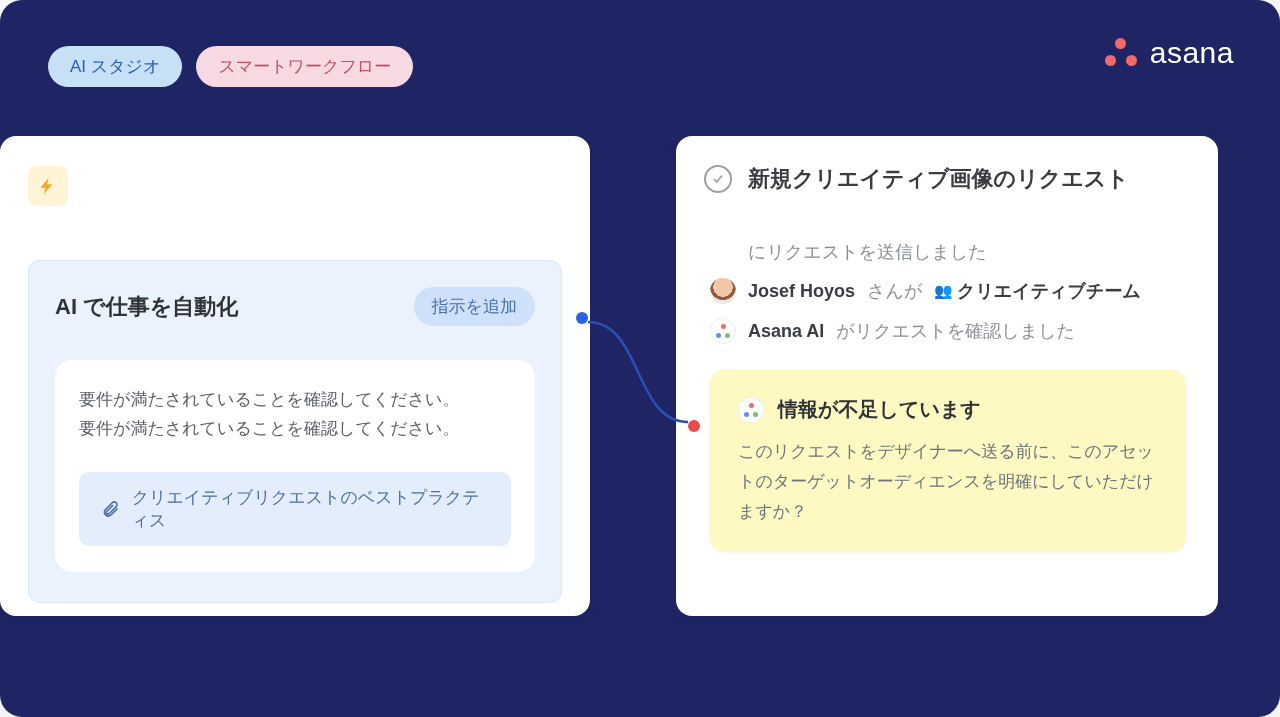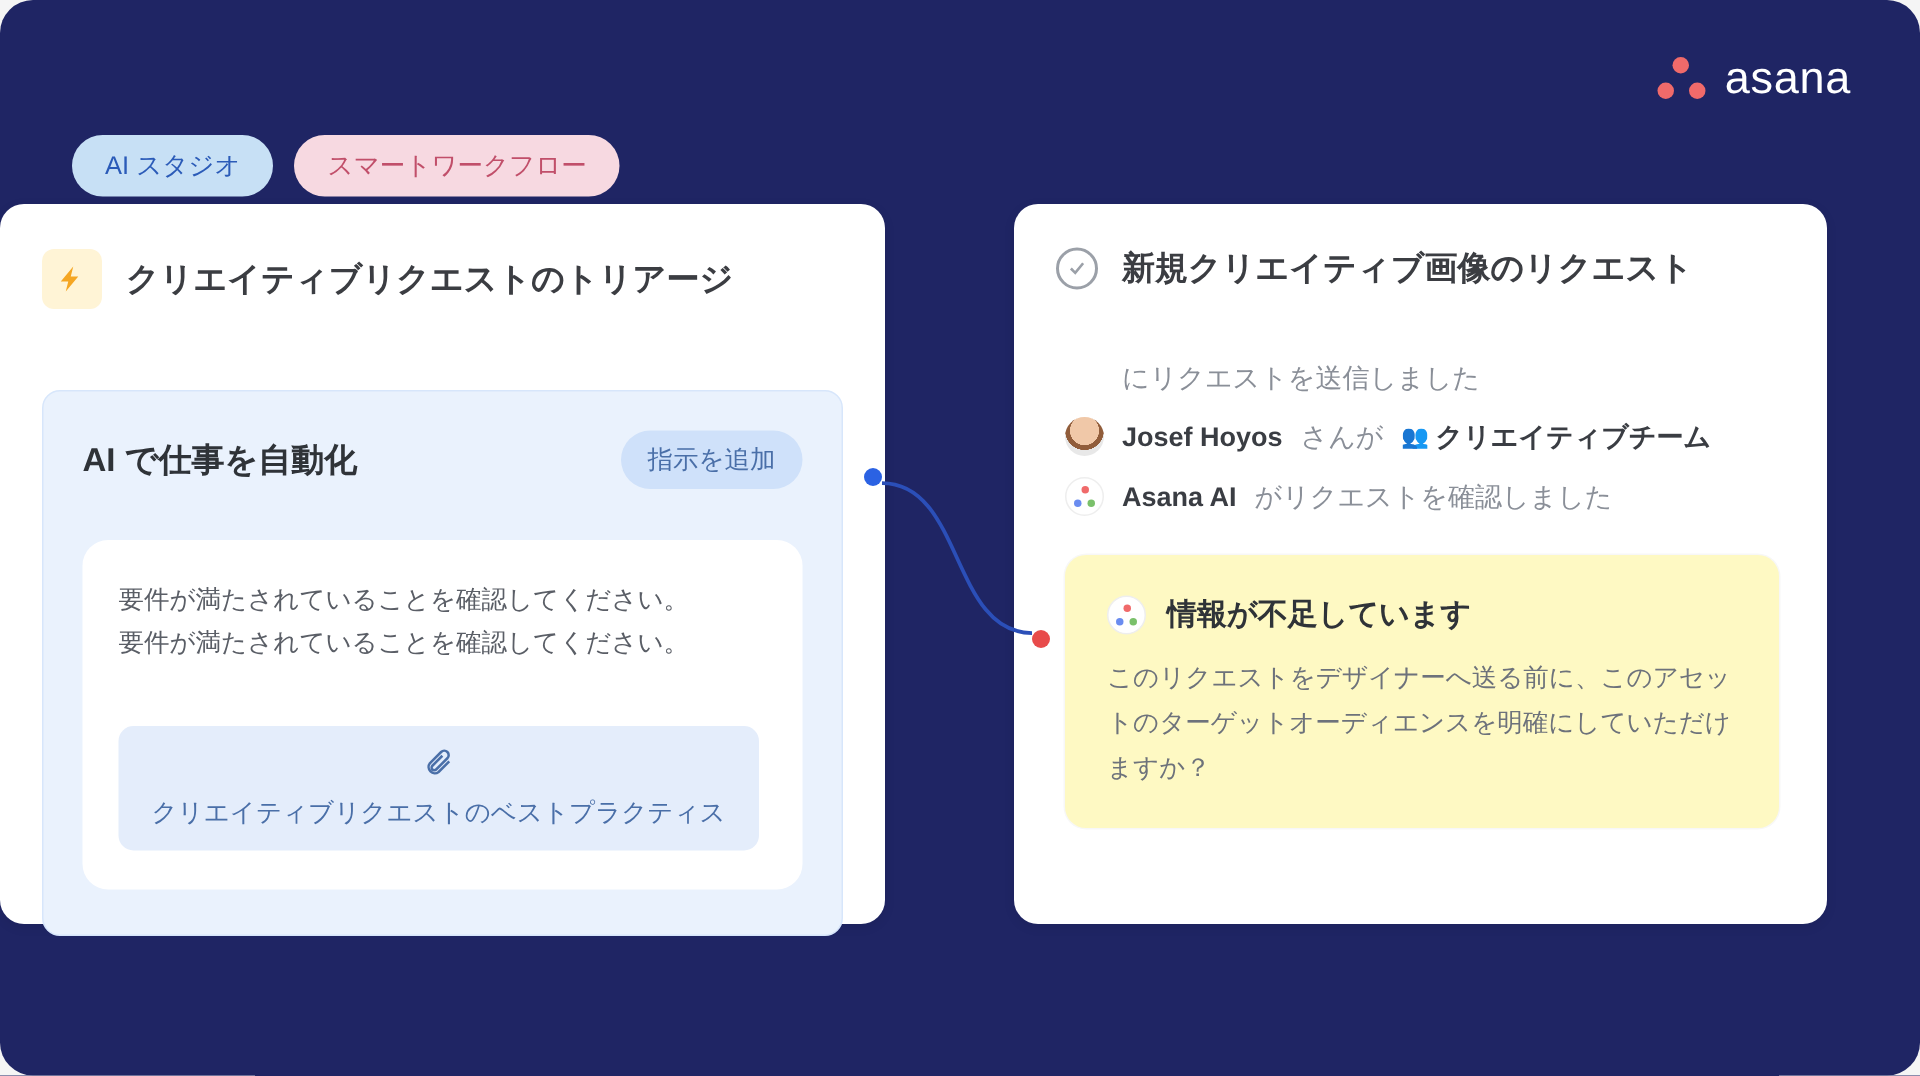--- a/index.html
+++ b/index.html
@@ -22,21 +22,20 @@
   top: 46px;
   left: 48px;
   display: flex;
   gap: 14px;
 }
 .pill {
   border-radius: 999px;
   padding: 9px 22px;
   font-size: 17px;
   font-weight: 500;
-  margin-top: 44px;
 }
 .pill-blue { background: #c7e0f5; color: #2b5bb8; }
 .pill-pink { background: #f7d9e1; color: #c14f6a; }
 .brand {
   position: absolute;
   top: 36px;
   right: 46px;
   display: flex;
   align-items: center;
   gap: 12px;
@@ -140,30 +139,29 @@
   background: #fff;
   border-radius: 17px;
   padding: 26px 24px;
 }
 .req-text {
   font-size: 17px;
   line-height: 1.7;
   color: #5a5e66;
 }
 .attach-pill {
-  margin-top: 40px;
+  margin-top: 28px;
   display: inline-flex;
   align-items: center;
   gap: 12px;
   background: #e4edfb;
   border-radius: 10px;
   padding: 14px 22px;
   color: #4a6fa8;
   font-size: 17px;
-  flex-direction: column;
 }
 .attach-pill svg { width: 20px; height: 20px; }
 
 .activity {
   margin-top: 46px;
   padding-left: 6px;
 }
 .act-row {
   display: flex;
   align-items: center;
@@ -262,21 +260,20 @@
     <div class="brand-text">asana</div>
   </div>
 
   <div class="panel panel-left">
     <div class="panel-header">
       <div class="bolt-badge">
         <svg viewBox="0 0 24 24" width="20" height="20" fill="currentColor">
             <path d="M13 2 3 14h6l-2 8 10-12h-6l2-8z"></path>
           </svg>
       </div>
-      <div class="panel-title">クリエイティブリクエストのトリアージ</div>
     </div>
 
     <div class="ai-card">
       <div class="ai-card-head">
         <div class="ai-card-title">AI で仕事を自動化</div>
         <div class="add-instruction">指示を追加</div>
       </div>
       <div class="inner-card">
         <div class="req-text">要件が満たされていることを確認してください。</div>
         <div class="req-text">要件が満たされていることを確認してください。</div>

